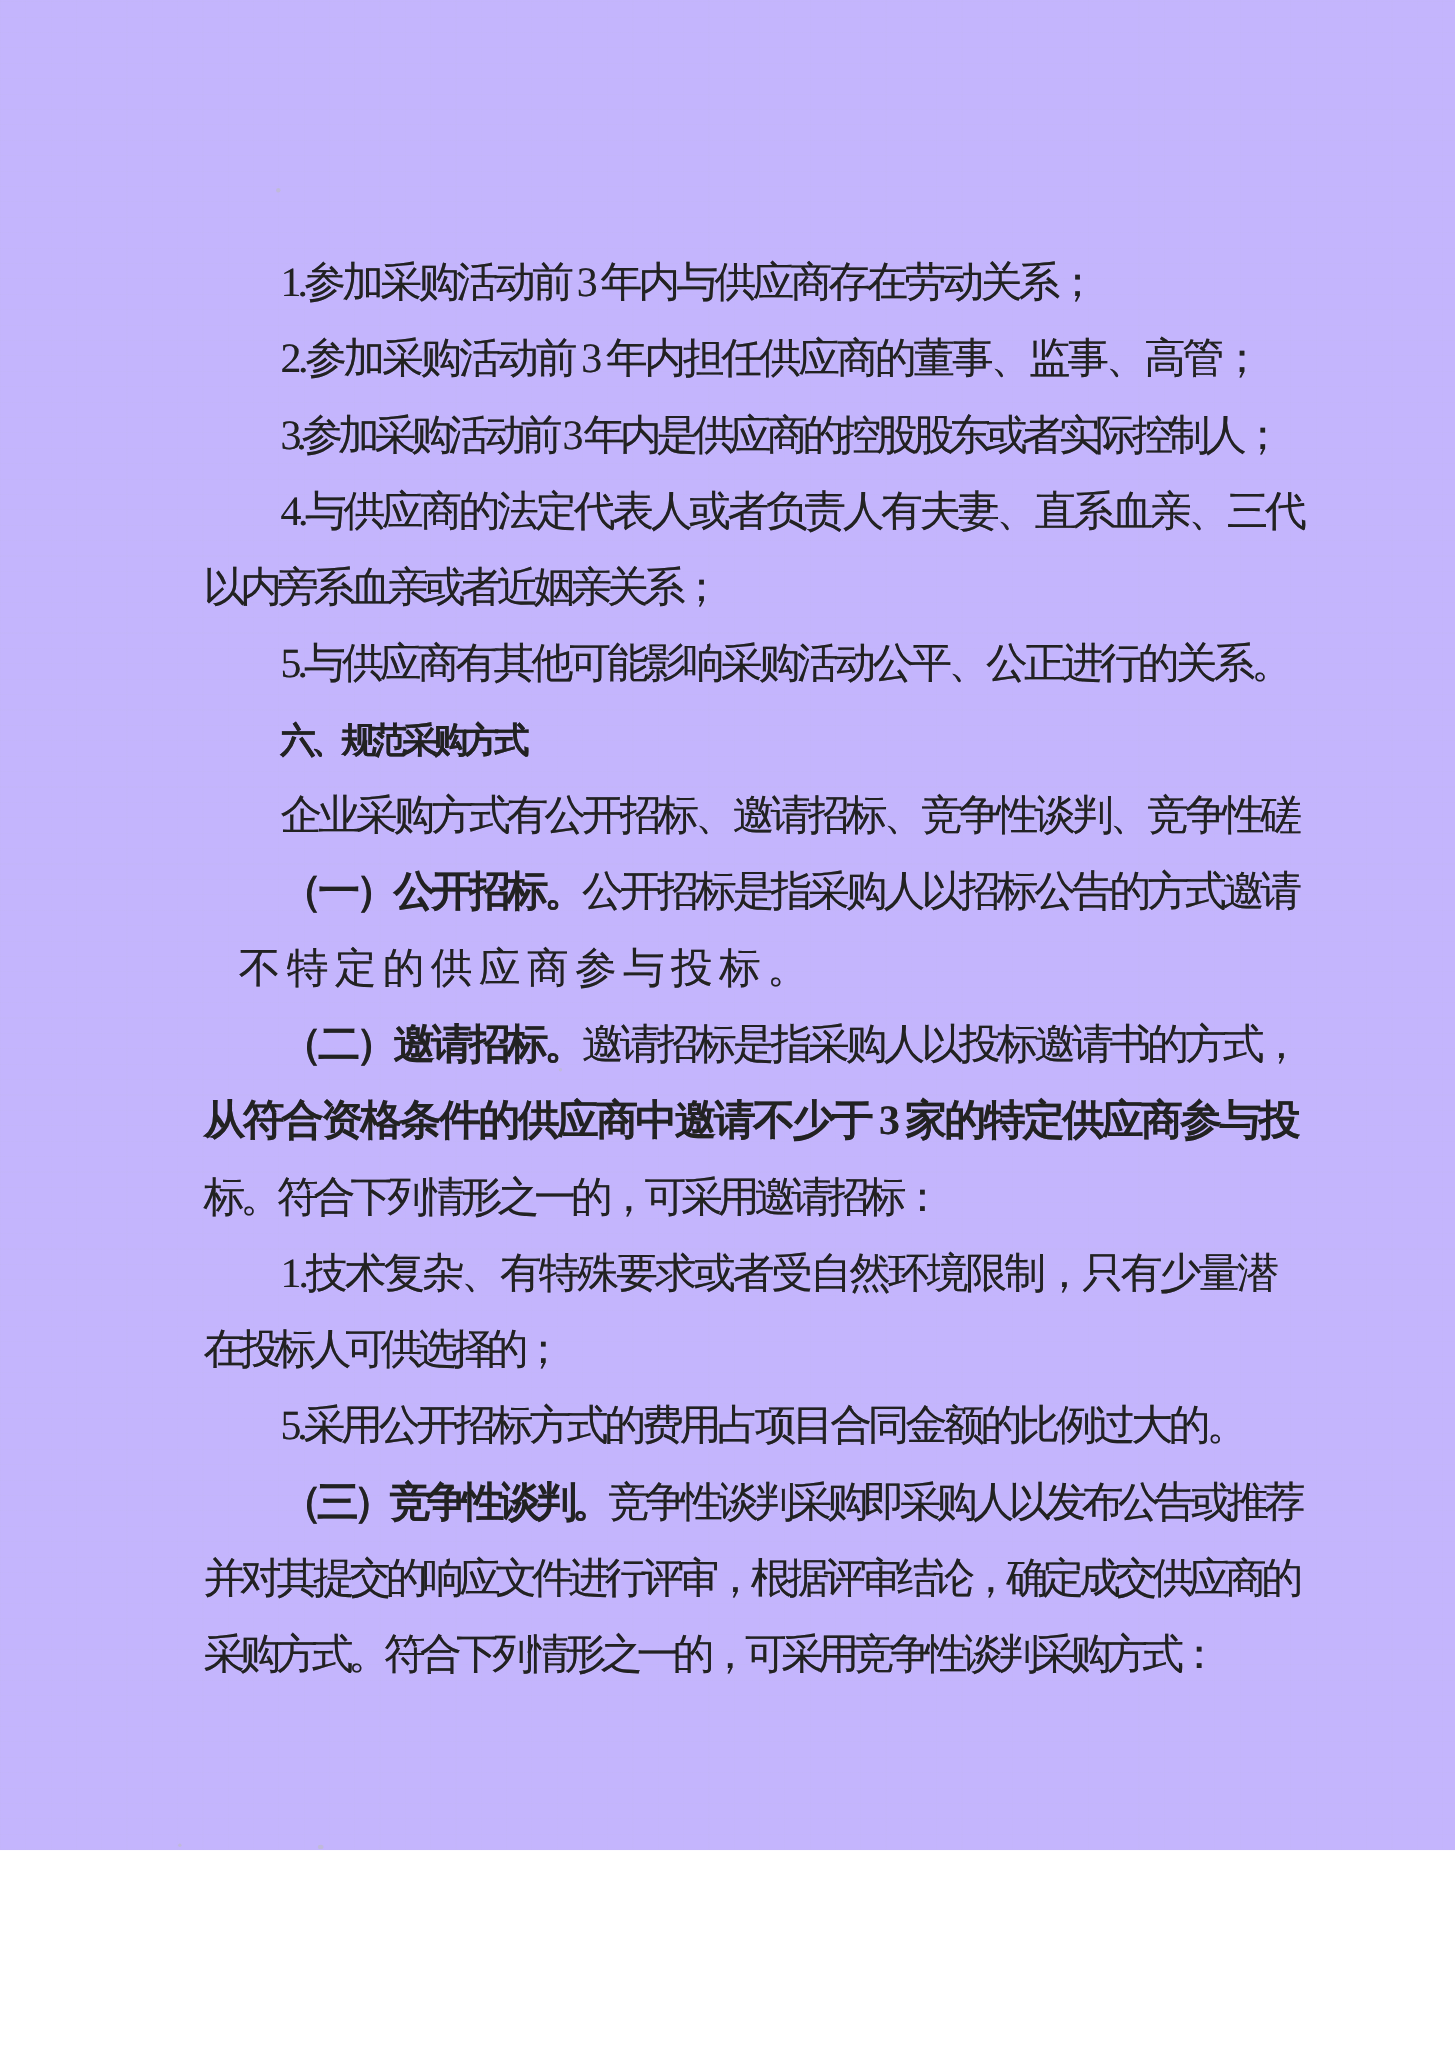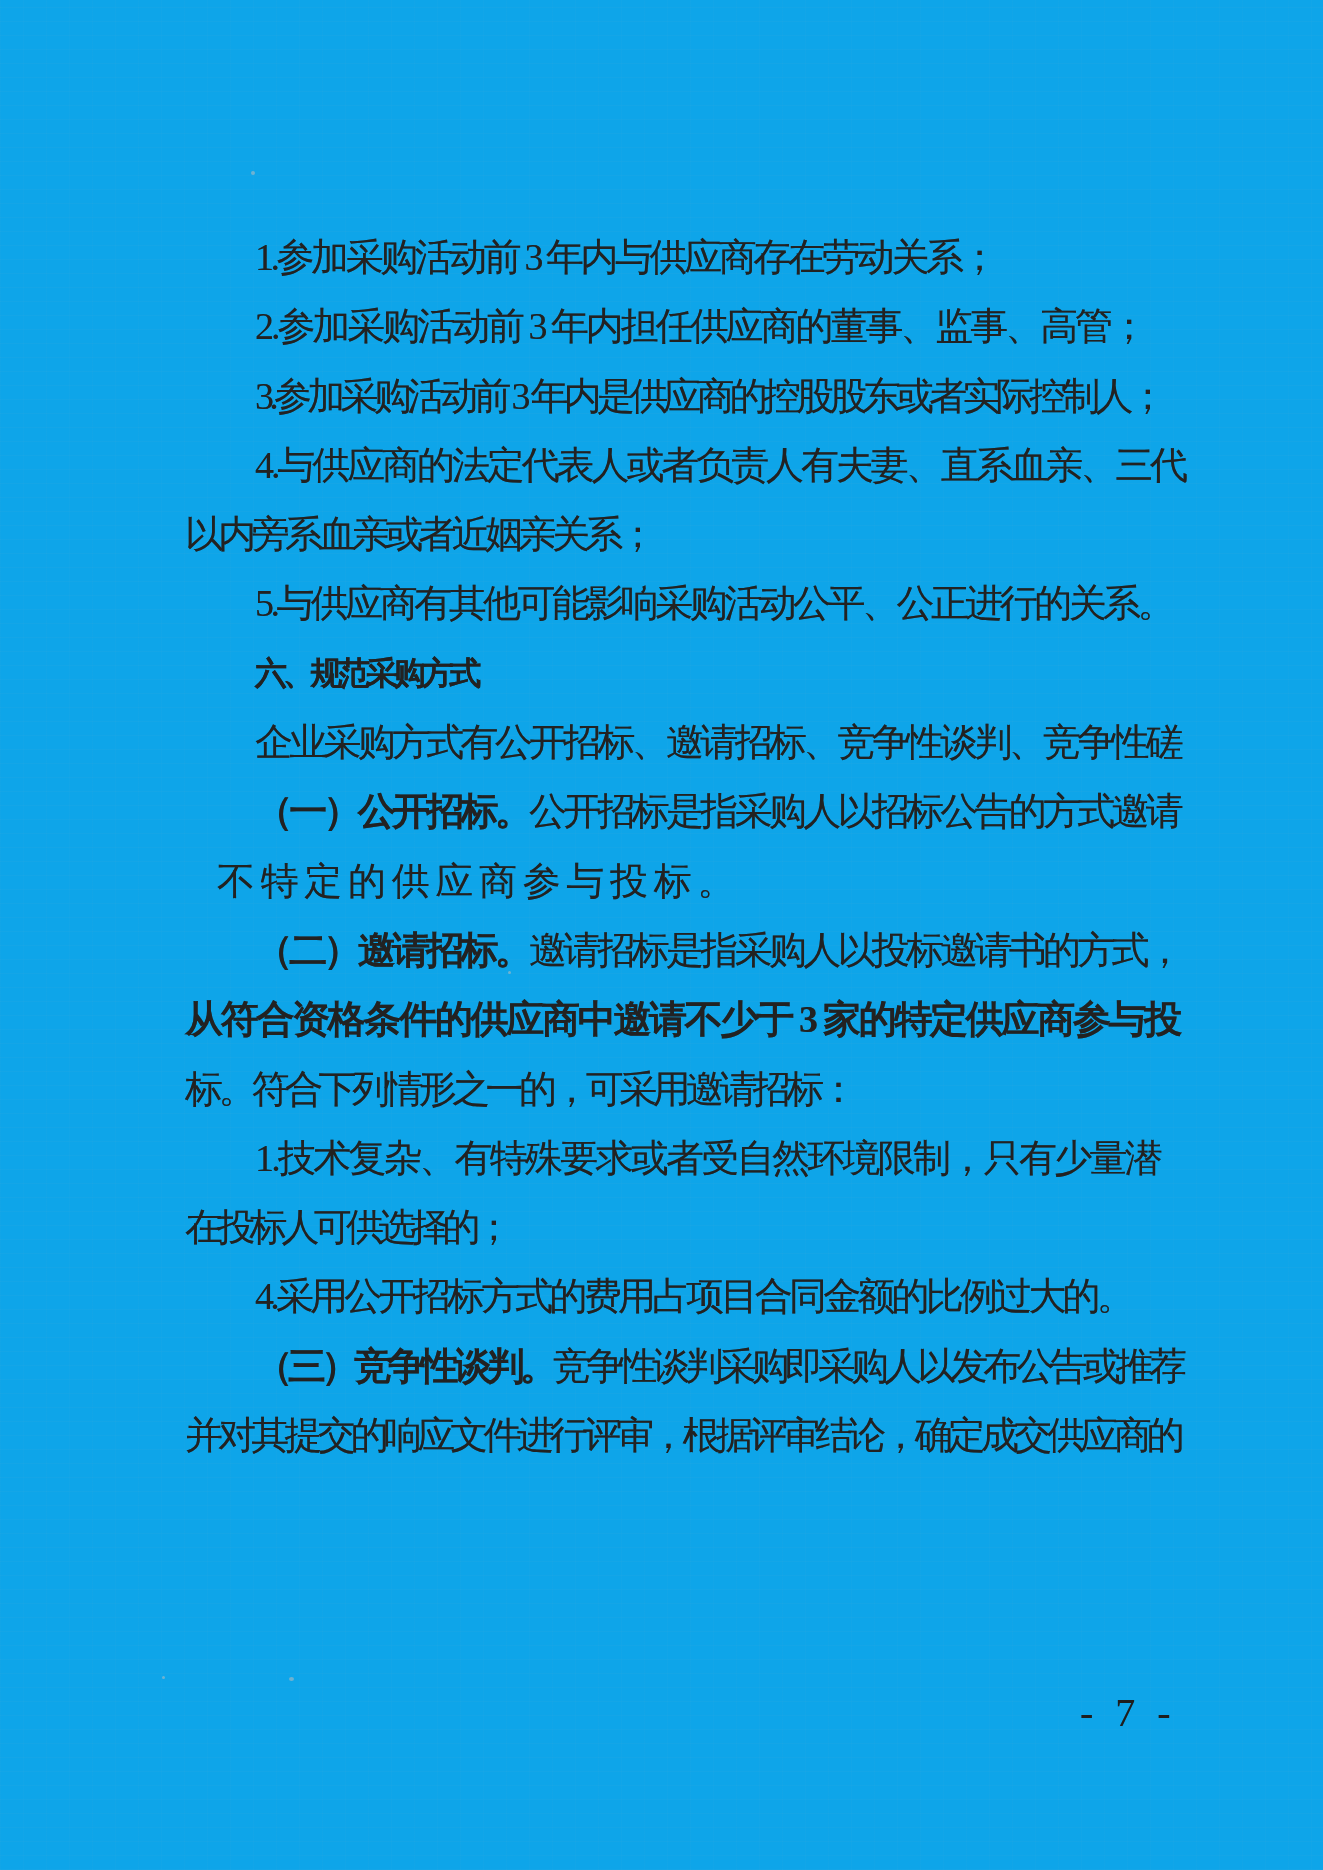--- a/index.html
+++ b/index.html
@@ -1,20 +1,20 @@
 <!DOCTYPE html>
 <html><head>
 <meta charset="utf-8">
 <style>
   html, body { margin: 0; padding: 0; background: #ffffff; }
   .page {
     position: relative;
     width: 1323px;
-    height: 1870px;
-    background: #0ea5e9;
+    height: 1682px;
+    background: #c4b5fd;
     overflow: hidden;
     font-family: "Liberation Serif", "DejaVu Serif", serif;
     color: #222222;
   }
   
   .page::before {
     content: "";
     position: absolute; inset: 0;
     background:
       repeating-linear-gradient(0deg, rgba(180,180,180,0.035) 0 1px, transparent 1px 14px),
@@ -75,22 +75,23 @@
       <div class="line" style="padding-left: 70px;"><span class="seg-wrap" style="letter-spacing: -3.55357px;"><span>5.与供应商有其他可能影响采购活动公平、公正进行的关系。</span></span></div>
       <div class="line heading" style="padding-left: 70px;"><span class="seg-wrap" style="letter-spacing: -4.25px;"><b>六、规范采购方式</b></span></div>
       <div class="line" style="padding-left: 70px;"><span class="seg-wrap" style="letter-spacing: -3.74074px;"><span>企业采购方式有公开招标、邀请招标、竞争性谈判、竞争性磋</span></span></div>
       <div class="line" style="padding-left: 70px;"><span class="seg-wrap" style="letter-spacing: -3.74074px;"><b>（一）公开招标。</b><span>公开招标是指采购人以招标公告的方式邀请</span></span></div>
       <div class="line"><span class="seg-wrap" style="letter-spacing: 5.66667px; margin-left: 32px;"><span>不特定的供应商参与投标。</span></span></div>
       <div class="line" style="padding-left: 70px;"><span class="seg-wrap" style="letter-spacing: -3.74074px;"><b>（二）邀请招标。</b><span>邀请招标是指采购人以投标邀请书的方式，</span></span></div>
       <div class="line"><span class="seg-wrap" style="letter-spacing: -2.3px; font-weight: bold;"><span>从符合资格条件的供应商中邀请不少于 3 家的特定供应商参与投</span></span></div>
       <div class="line"><span class="seg-wrap" style="letter-spacing: -4.6px;"><span>标。符合下列情形之一的，可采用邀请招标：</span></span></div>
       <div class="line" style="padding-left: 70px;"><span class="seg-wrap" style="letter-spacing: -2.72222px;"><span>1.技术复杂、有特殊要求或者受自然环境限制，只有少量潜</span></span></div>
       <div class="line"><span class="seg-wrap" style="letter-spacing: -5.8px;"><span>在投标人可供选择的；</span></span></div>
-      <div class="line" style="padding-left: 70px;"><span class="seg-wrap" style="letter-spacing: -3.7963px;"><span>4.采用公开招标方式的费用占项目合同金额的比例过大的。</span></span></div>
+      <div class="line" style="padding-left: 70px;"><span class="seg-wrap" style="letter-spacing: -3.7963px;"><span>5.采用公开招标方式的费用占项目合同金额的比例过大的。</span></span></div>
       <div class="line" style="padding-left: 70px;"><span class="seg-wrap" style="letter-spacing: -4.89286px;"><b>（三）竞争性谈判。</b><span>竞争性谈判采购即采购人以发布公告或推荐</span></span></div>
       <div class="line"><span class="seg-wrap" style="letter-spacing: -4.83333px;"><span>并对其提交的响应文件进行评审，根据评审结论，确定成交供应商的</span></span></div>
+      <div class="line"><span class="seg-wrap" style="letter-spacing: -5.17857px;"><span>采购方式。符合下列情形之一的，可采用竞争性谈判采购方式：</span></span></div>
     </div>
   <div class="pageno">- 7 -</div>
   <div class="speck s1"></div>
   <div class="speck s2"></div>
   <div class="speck s3"></div>
   <div class="speck s4"></div>
 </div>
 
 </body></html>

